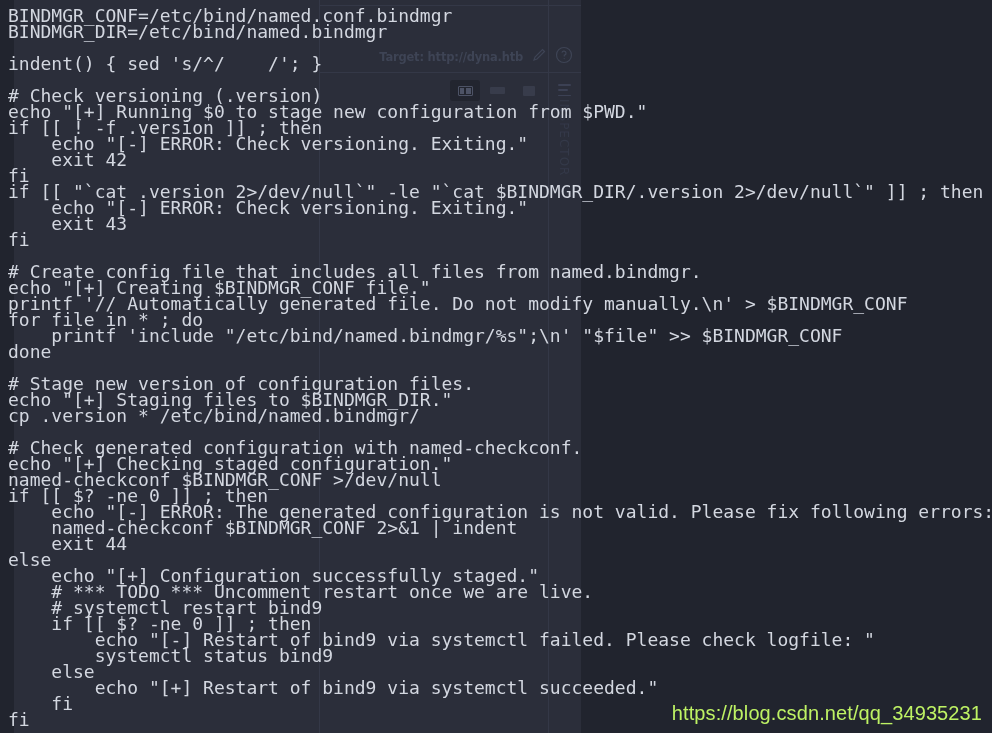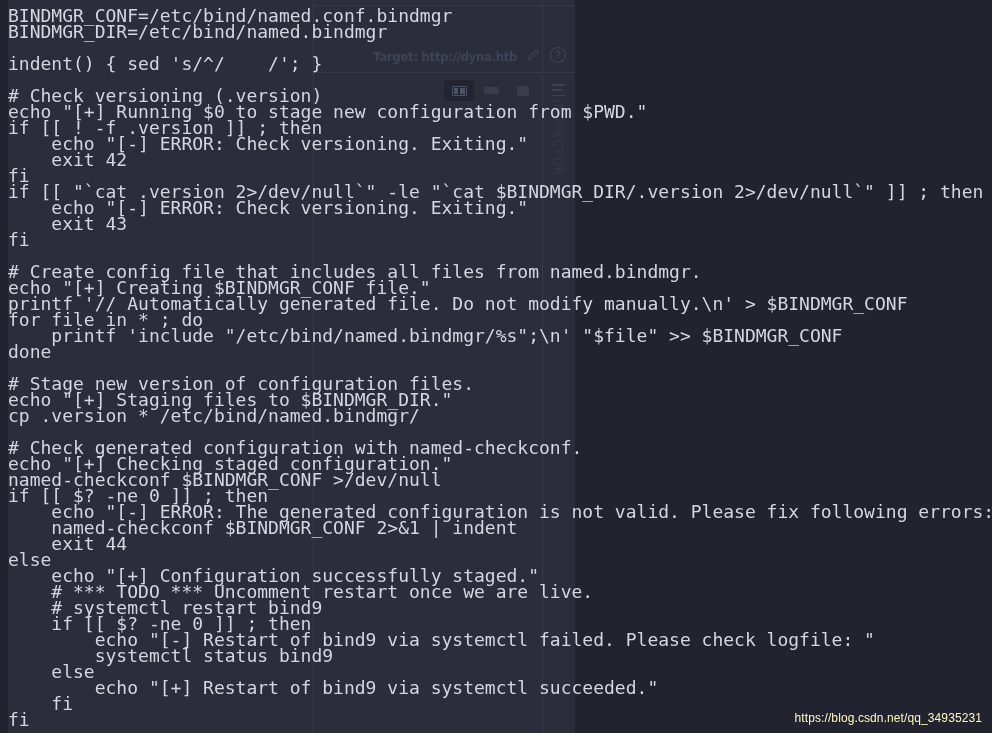--- a/index.html
+++ b/index.html
@@ -11,21 +11,21 @@
     width: 992px;
     height: 733px;
     overflow: hidden;
     font-family: "DejaVu Sans Mono", monospace;
     position: relative;
   }
 
   
   #bg-app {
     position: absolute;
-    left: 8px;
+    left: 14px;
     top: 0;
     width: 567px;
     height: 733px;
     background: #2b2e3a;
   }
   #bg-app .vsep-left {
     position: absolute;
     left: 305px;
     top: 0;
     width: 1px;
@@ -186,22 +186,22 @@
     white-space: pre;
     letter-spacing: 0px;
   }
 
   
   .watermark {
     position: absolute;
     right: 10px;
     bottom: 8px;
     font-family: "Liberation Sans", sans-serif;
-    font-size: 12px;
-    color: #fef9c3;
+    font-size: 20px;
+    color: #bef264;
     letter-spacing: 0.1px;
     margin-left: 30px;
   }
 </style>
 </head>
 <body>
 
 <div id="bg-app">
   <div class="vsep-left"></div>
   <div class="vsep-right"></div>

